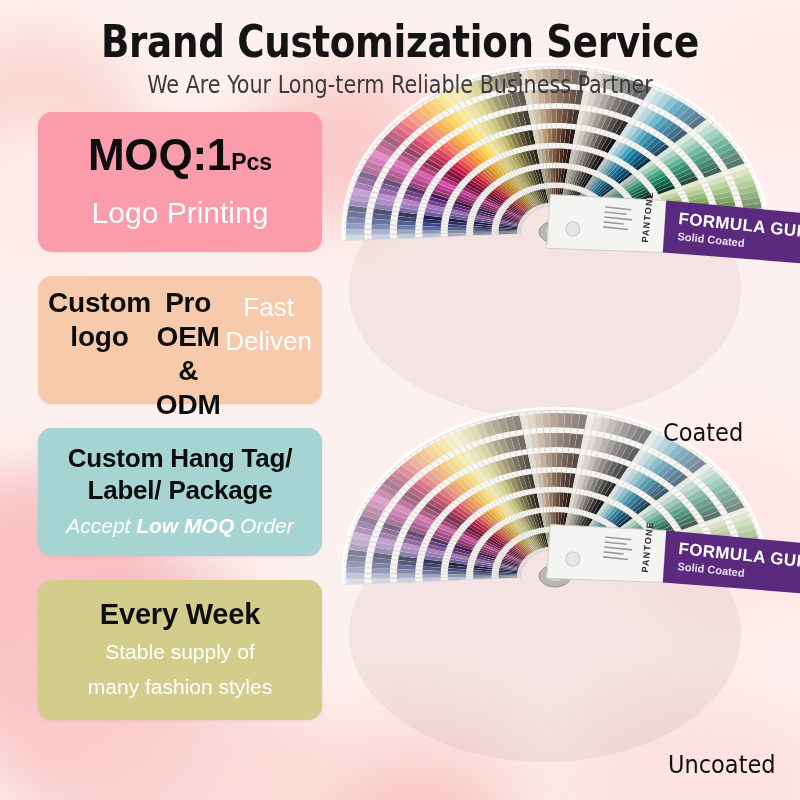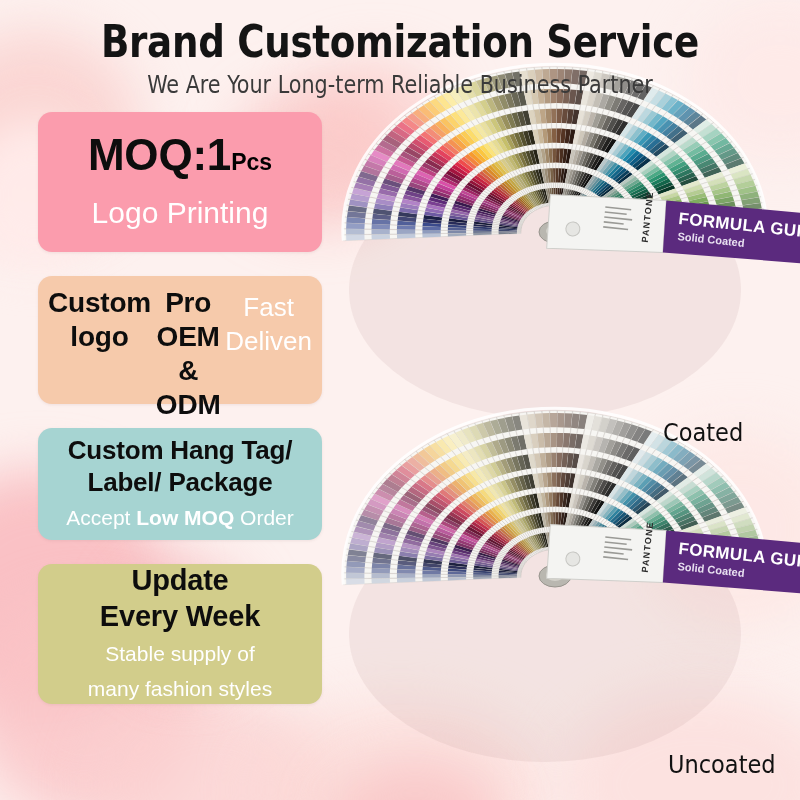--- a/index.html
+++ b/index.html
@@ -55,23 +55,23 @@
   #card-moq .hd{font-size:44px;line-height:50px;}
   #card-moq .pcs{font-size:23px;font-weight:600;color:#000000;letter-spacing:0;}
   #card-moq .sub{font-size:30px;line-height:40px;margin-top:6px;}
 
   
   #card-oem{height:128px;display:flex;flex-direction:row;justify-content:center;}
   #card-oem .hd{font-size:28px;line-height:34px;}
   #card-oem .sub{font-size:26px;line-height:34px;margin-top:4px;}
 
   
-  #card-hangtag{height:112px;display:flex;flex-direction:column;justify-content:center;}
+  #card-hangtag{height:128px;display:flex;flex-direction:column;justify-content:center;}
   #card-hangtag .hd{font-size:26px;line-height:32px;}
-  #card-hangtag .sub{font-size:21px;line-height:30px;margin-top:5px;}
+  #card-hangtag .sub{font-size:21px;line-height:30px;margin-top:5px;font-style:italic;}
   #card-hangtag .sub b{font-weight:700;color:#fff;}
 
   
   #card-update{height:140px;display:flex;flex-direction:column;justify-content:center;}
   #card-update .hd{font-size:29px;line-height:36px;}
   #card-update .sub{font-size:21px;line-height:31px;margin-top:4px;}
 
   
   .fan-wrap{position:absolute;z-index:4;}
   #fan-coated{left:330px;top:104px;width:470px;height:340px;}
@@ -136,21 +136,20 @@
 
     <div class="card" id="card-hangtag" style="background: rgb(166, 212, 210);">
       <div class="line hd">Custom Hang Tag/</div>
       <div class="line hd">Label/ Package</div>
       <div class="line sub"><span>Accept </span><b>Low MOQ</b><span> Order</span></div>
     </div>
 
     <div style="height:24px"></div>
 
     <div class="card" id="card-update" style="background: rgb(210, 205, 139);">
-      <div class="line hd">Update</div>
       <div class="line hd">Every Week</div>
       <div class="line sub">Stable supply of</div>
       <div class="line sub">many fashion styles</div>
     </div>
   </div>
 
   <div class="fan-wrap" id="fan-coated">
     <svg class="fan-svg" viewBox="0 0 470 340">
       <g class="fan-g">
           <ellipse cx="215" cy="186" rx="196" ry="128" fill="rgba(180,140,140,.13)"></ellipse>

